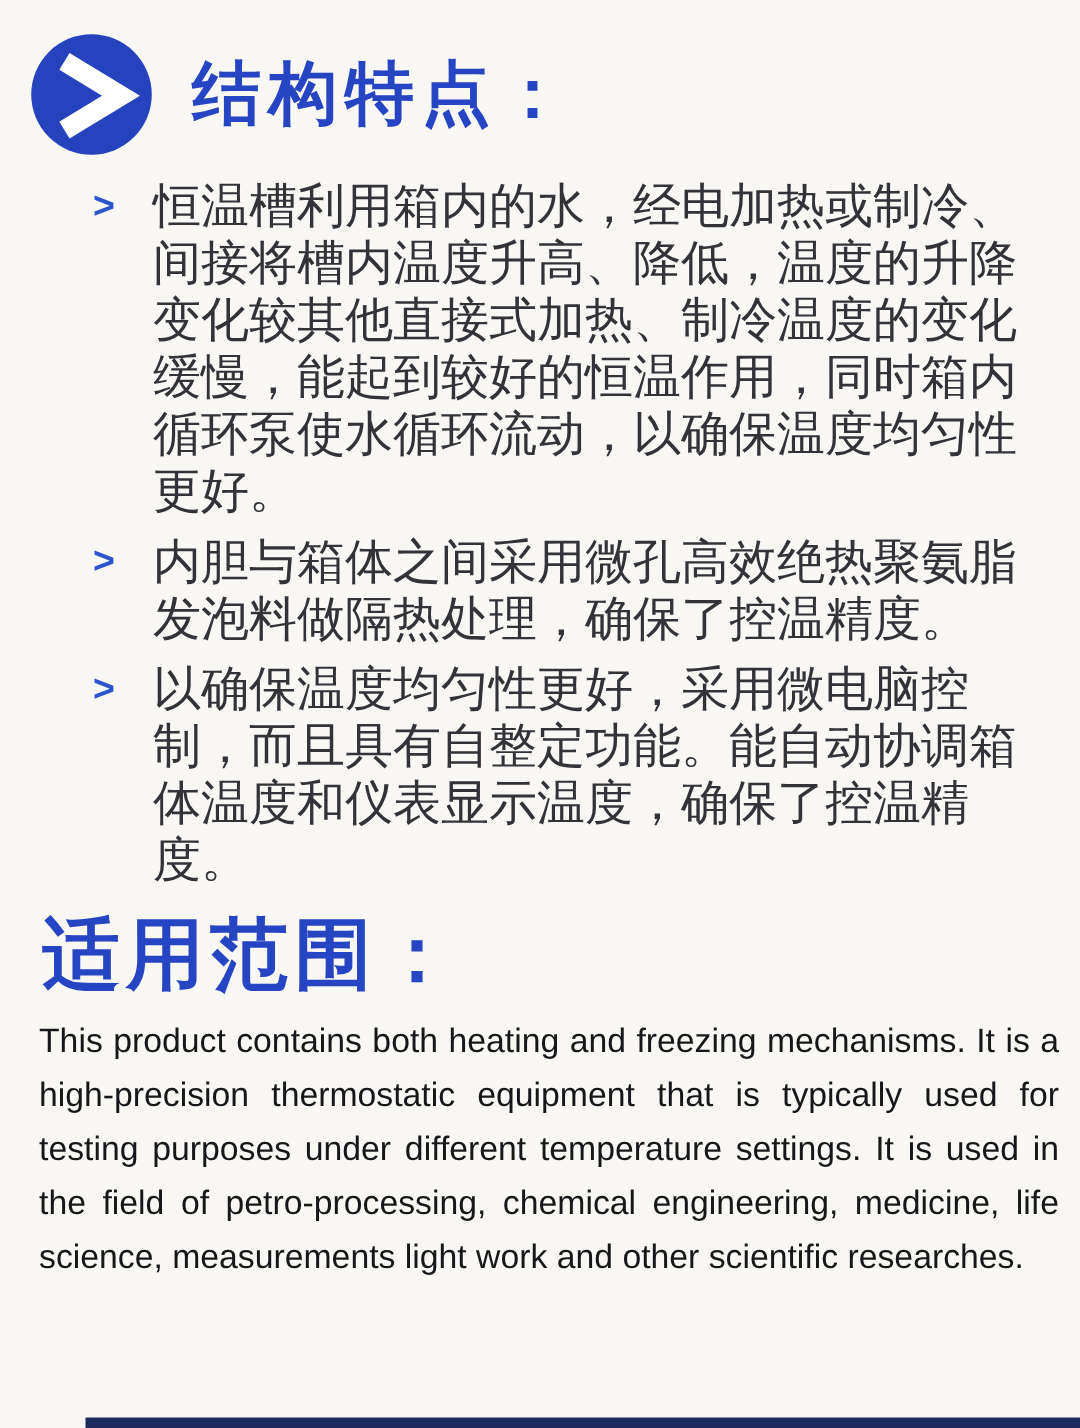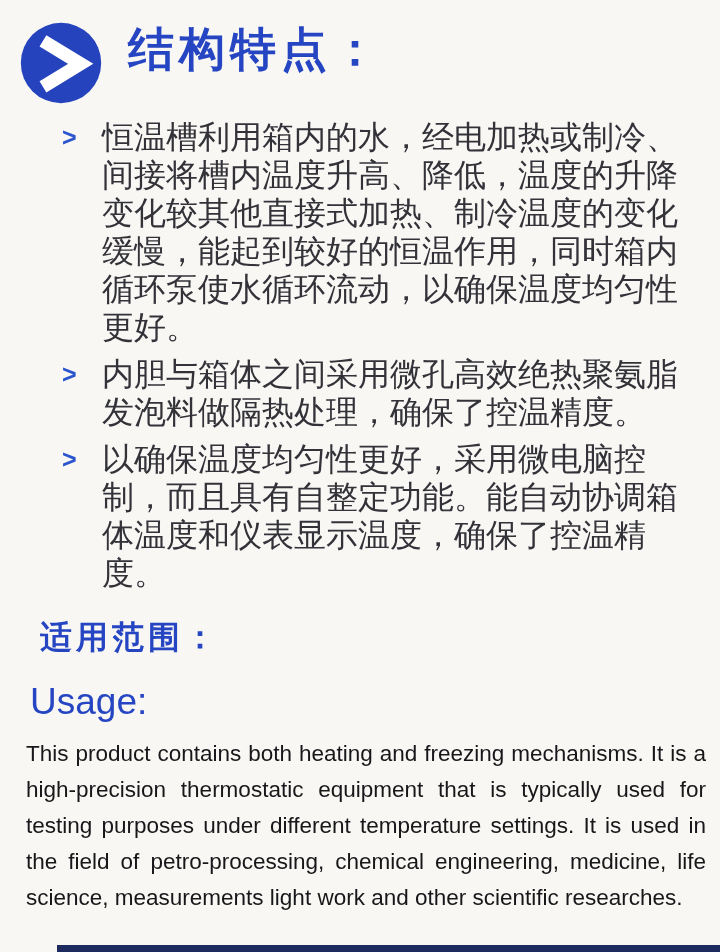--- a/index.html
+++ b/index.html
@@ -10,21 +10,21 @@
     margin: 0 auto;
     background: #f8f7f4;
     font-family: "Liberation Sans", sans-serif;
     overflow: hidden;
     box-sizing: border-box;
   }
 
   
   .feat-header {
     display: flex;
-    align-items: flex-start;
+    align-items: center;
     padding: 22px 0 0 20px;
     gap: 26px;
   }
   .icon-circle {
     width: 82px;
     height: 82px;
     flex: 0 0 82px;
   }
   .feat-heading {
     margin: 0;
@@ -55,22 +55,22 @@
   }
   .bullets p {
     margin: 0;
     font-size: 32px;
     line-height: 38px;
     color: #323238;
   }
 
   
   .cn-heading {
-    margin: 18px 0 0 40px;
-    font-size: 32px;
+    margin: 18px 0 0 28px;
+    font-size: 52px;
     line-height: 54px;
     font-weight: bold;
     color: #2545c2;
     letter-spacing: 4px;
   }
   .cn-para {
     margin: 26px 26px 0 28px;
     font-size: 27px;
     line-height: 40px;
     color: #323238;
@@ -130,18 +130,17 @@
       <p>内胆与箱体之间采用微孔高效绝热聚氨脂发泡料做隔热处理，确保了控温精度。</p>
     </li>
     <li>
       <span class="marker">&gt;</span>
       <p>以确保温度均匀性更好，采用微电脑控制，而且具有自整定功能。能自动协调箱体温度和仪表显示温度，确保了控温精度。</p>
     </li>
   </ul>
 
   <h2 class="cn-heading">适用范围：</h2>
 
-  <h2 class="en-heading">Usage:</h2>
   <p class="en-para">This product contains both heating and freezing mechanisms. It is a high-precision thermostatic equipment that is typically used for testing purposes under different temperature settings. It is used in the field of petro-processing, chemical engineering, medicine, life science, measurements light work and other scientific researches.</p>
 
   <div class="footer-bar"></div>
 
 </div>
 
 </body></html>

